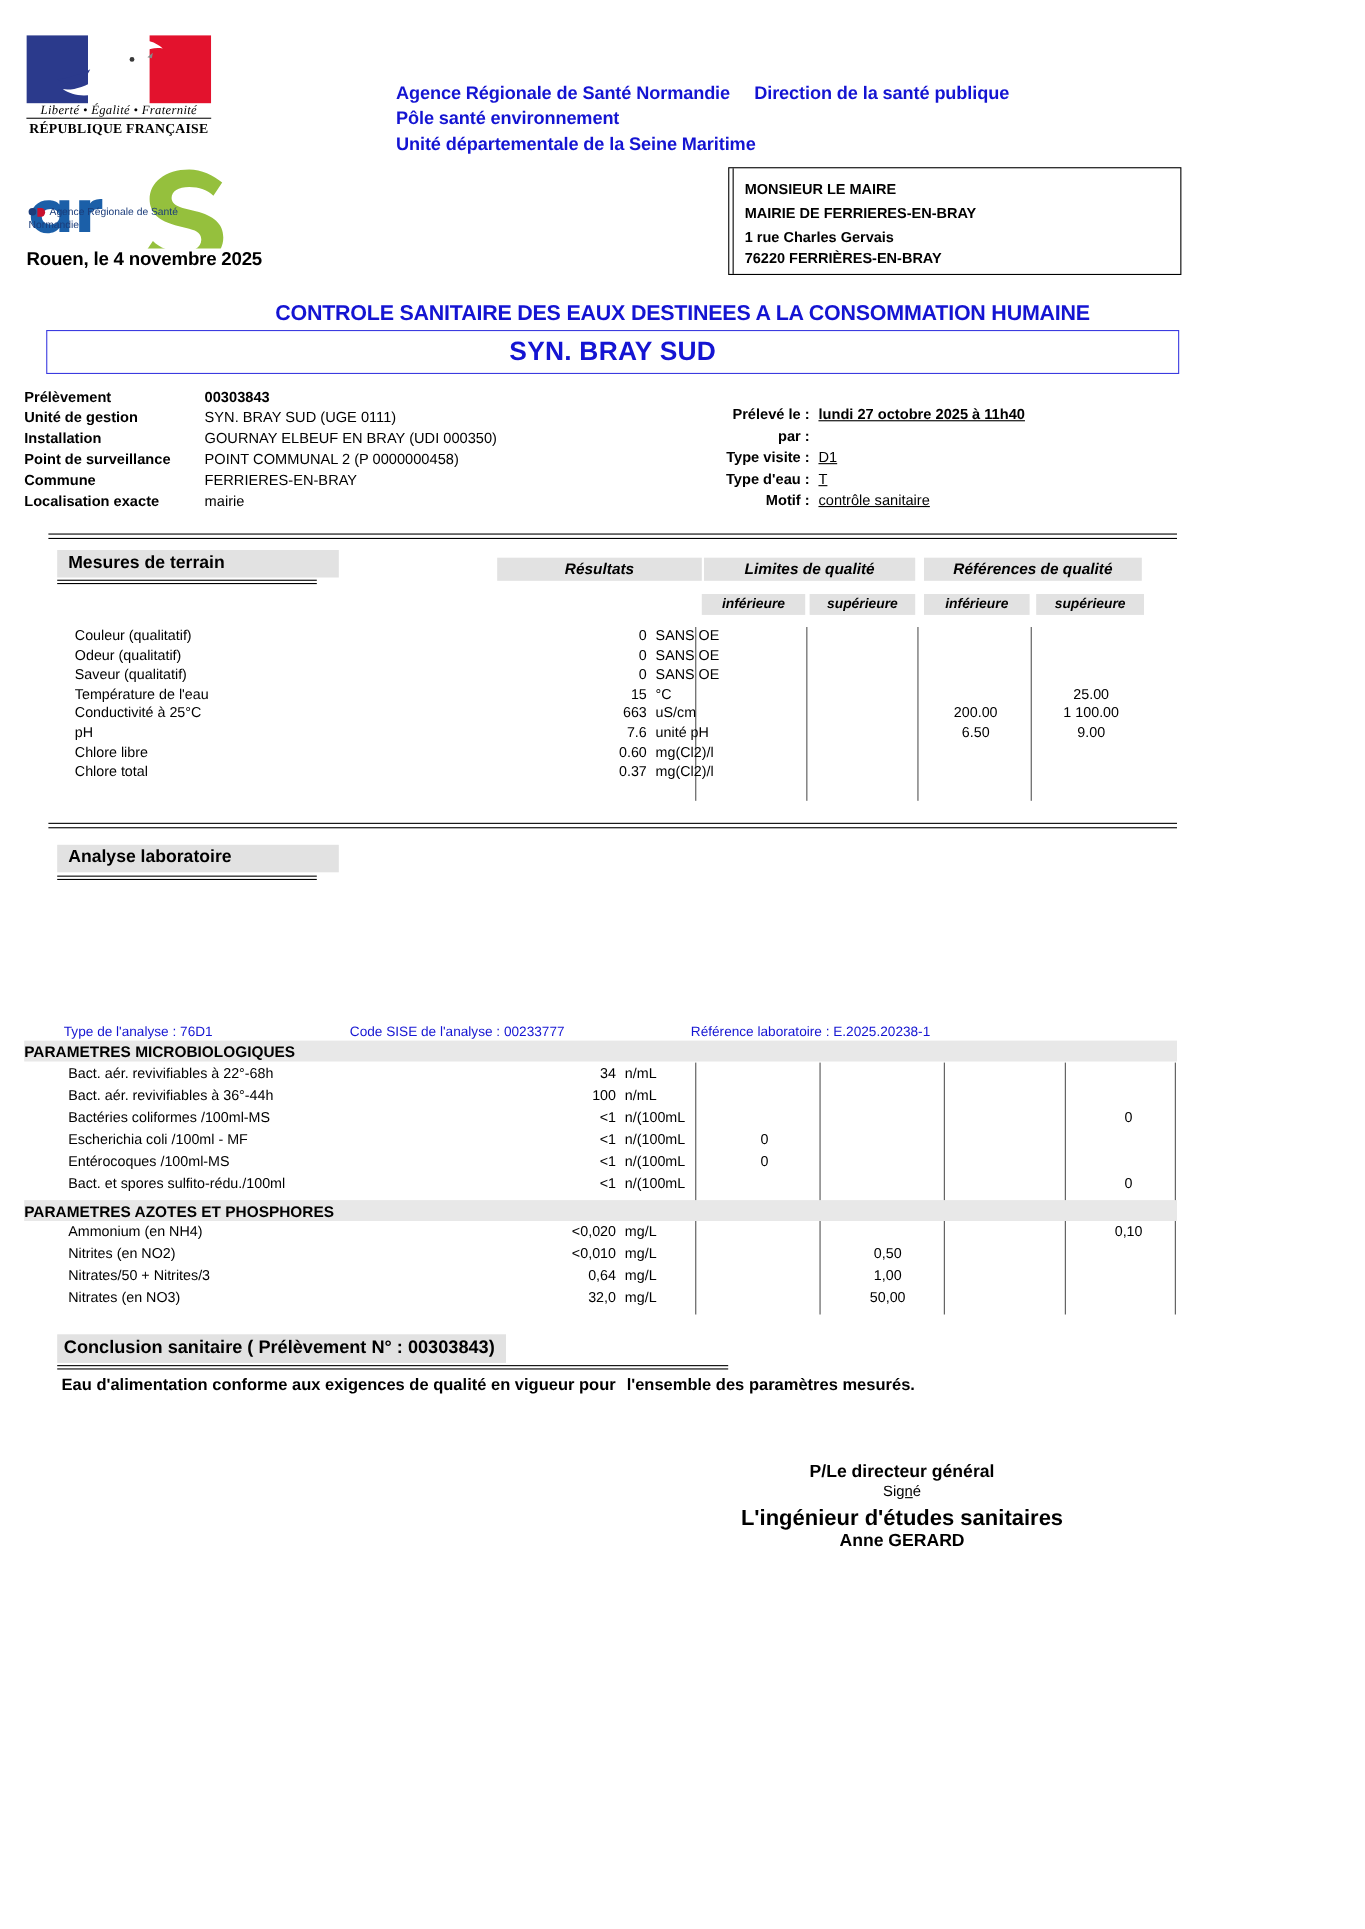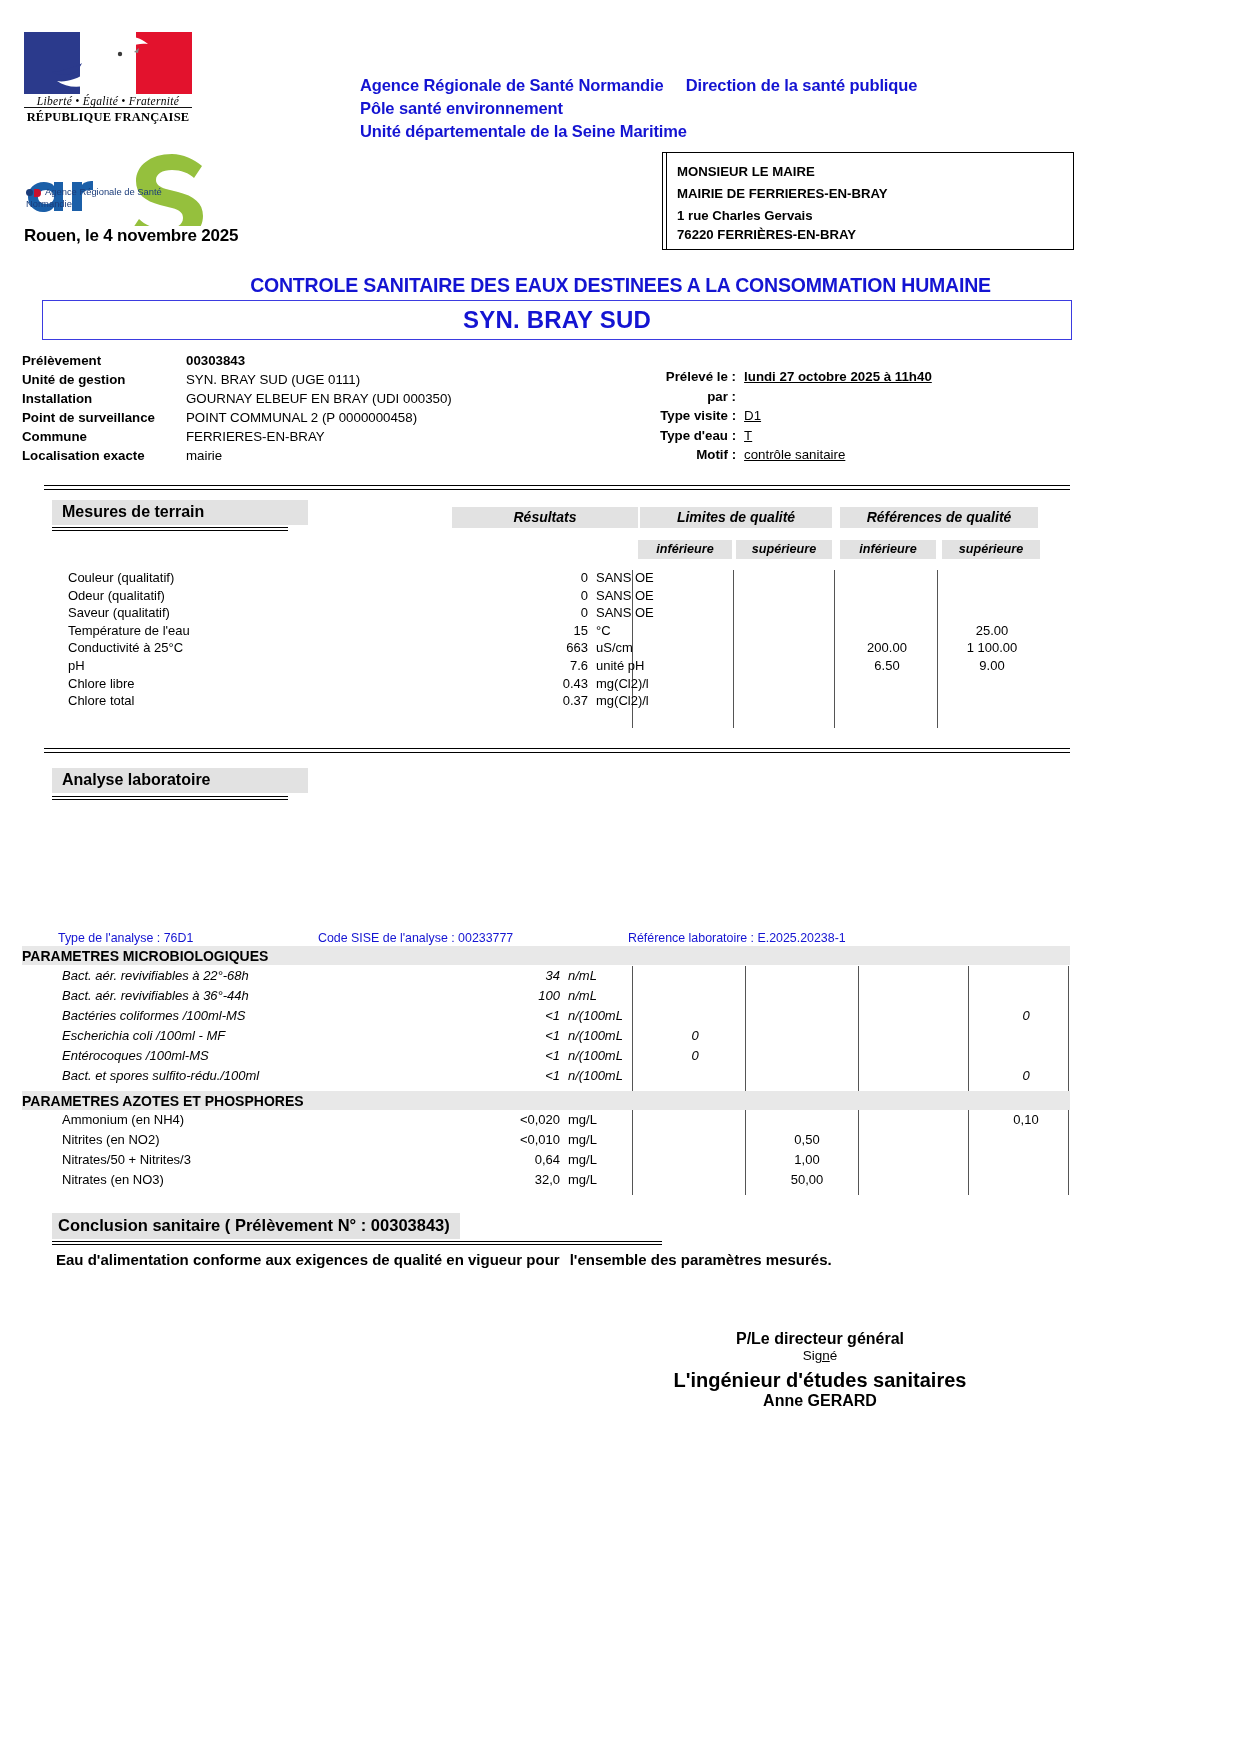--- a/index.html
+++ b/index.html
@@ -254,21 +254,21 @@
         <span class="tname">pH</span>
         <span class="tval">7.6</span>
         <span class="tunit">unité pH</span>
         <span class="tc1"></span>
         <span class="tc2"></span>
         <span class="tc3">6.50</span>
         <span class="tc4">9.00</span>
       </div>
     <div class="trow">
         <span class="tname">Chlore libre</span>
-        <span class="tval">0.43</span>
+        <span class="tval">0.60</span>
         <span class="tunit">mg(Cl2)/l</span>
         <span class="tc1"></span>
         <span class="tc2"></span>
         <span class="tc3"></span>
         <span class="tc4"></span>
       </div>
     <div class="trow">
         <span class="tname">Chlore total</span>
         <span class="tval">0.37</span>
         <span class="tunit">mg(Cl2)/l</span>
@@ -290,21 +290,21 @@
 
   <div class="grp-band" style="top:946px;"></div>
   <div class="grp-lbl" style="top:948px;">PARAMETRES MICROBIOLOGIQUES</div>
 
   <div class="vline" style="left:632px;top:966px;height:128px;"></div>
   <div class="vline" style="left:745px;top:966px;height:128px;"></div>
   <div class="vline" style="left:858px;top:966px;height:128px;"></div>
   <div class="vline" style="left:968px;top:966px;height:128px;"></div>
   <div class="vline" style="left:1068px;top:966px;height:128px;"></div>
 
-  <div style="position:absolute;left:0;top:968px;width:1050px;font-style:italic;">
+  <div style="position:absolute;left:0;top:968px;width:1050px;">
     <div class="lrow">
         <span class="lname">Bact. aér. revivifiables à 22°-68h</span>
         <span class="lval">34</span>
         <span class="lunit">n/mL</span>
         <span class="lc1"></span>
         <span class="lc2"></span>
         <span class="lc3"></span>
         <span class="lc4"></span>
       </div>
     <div class="lrow">

